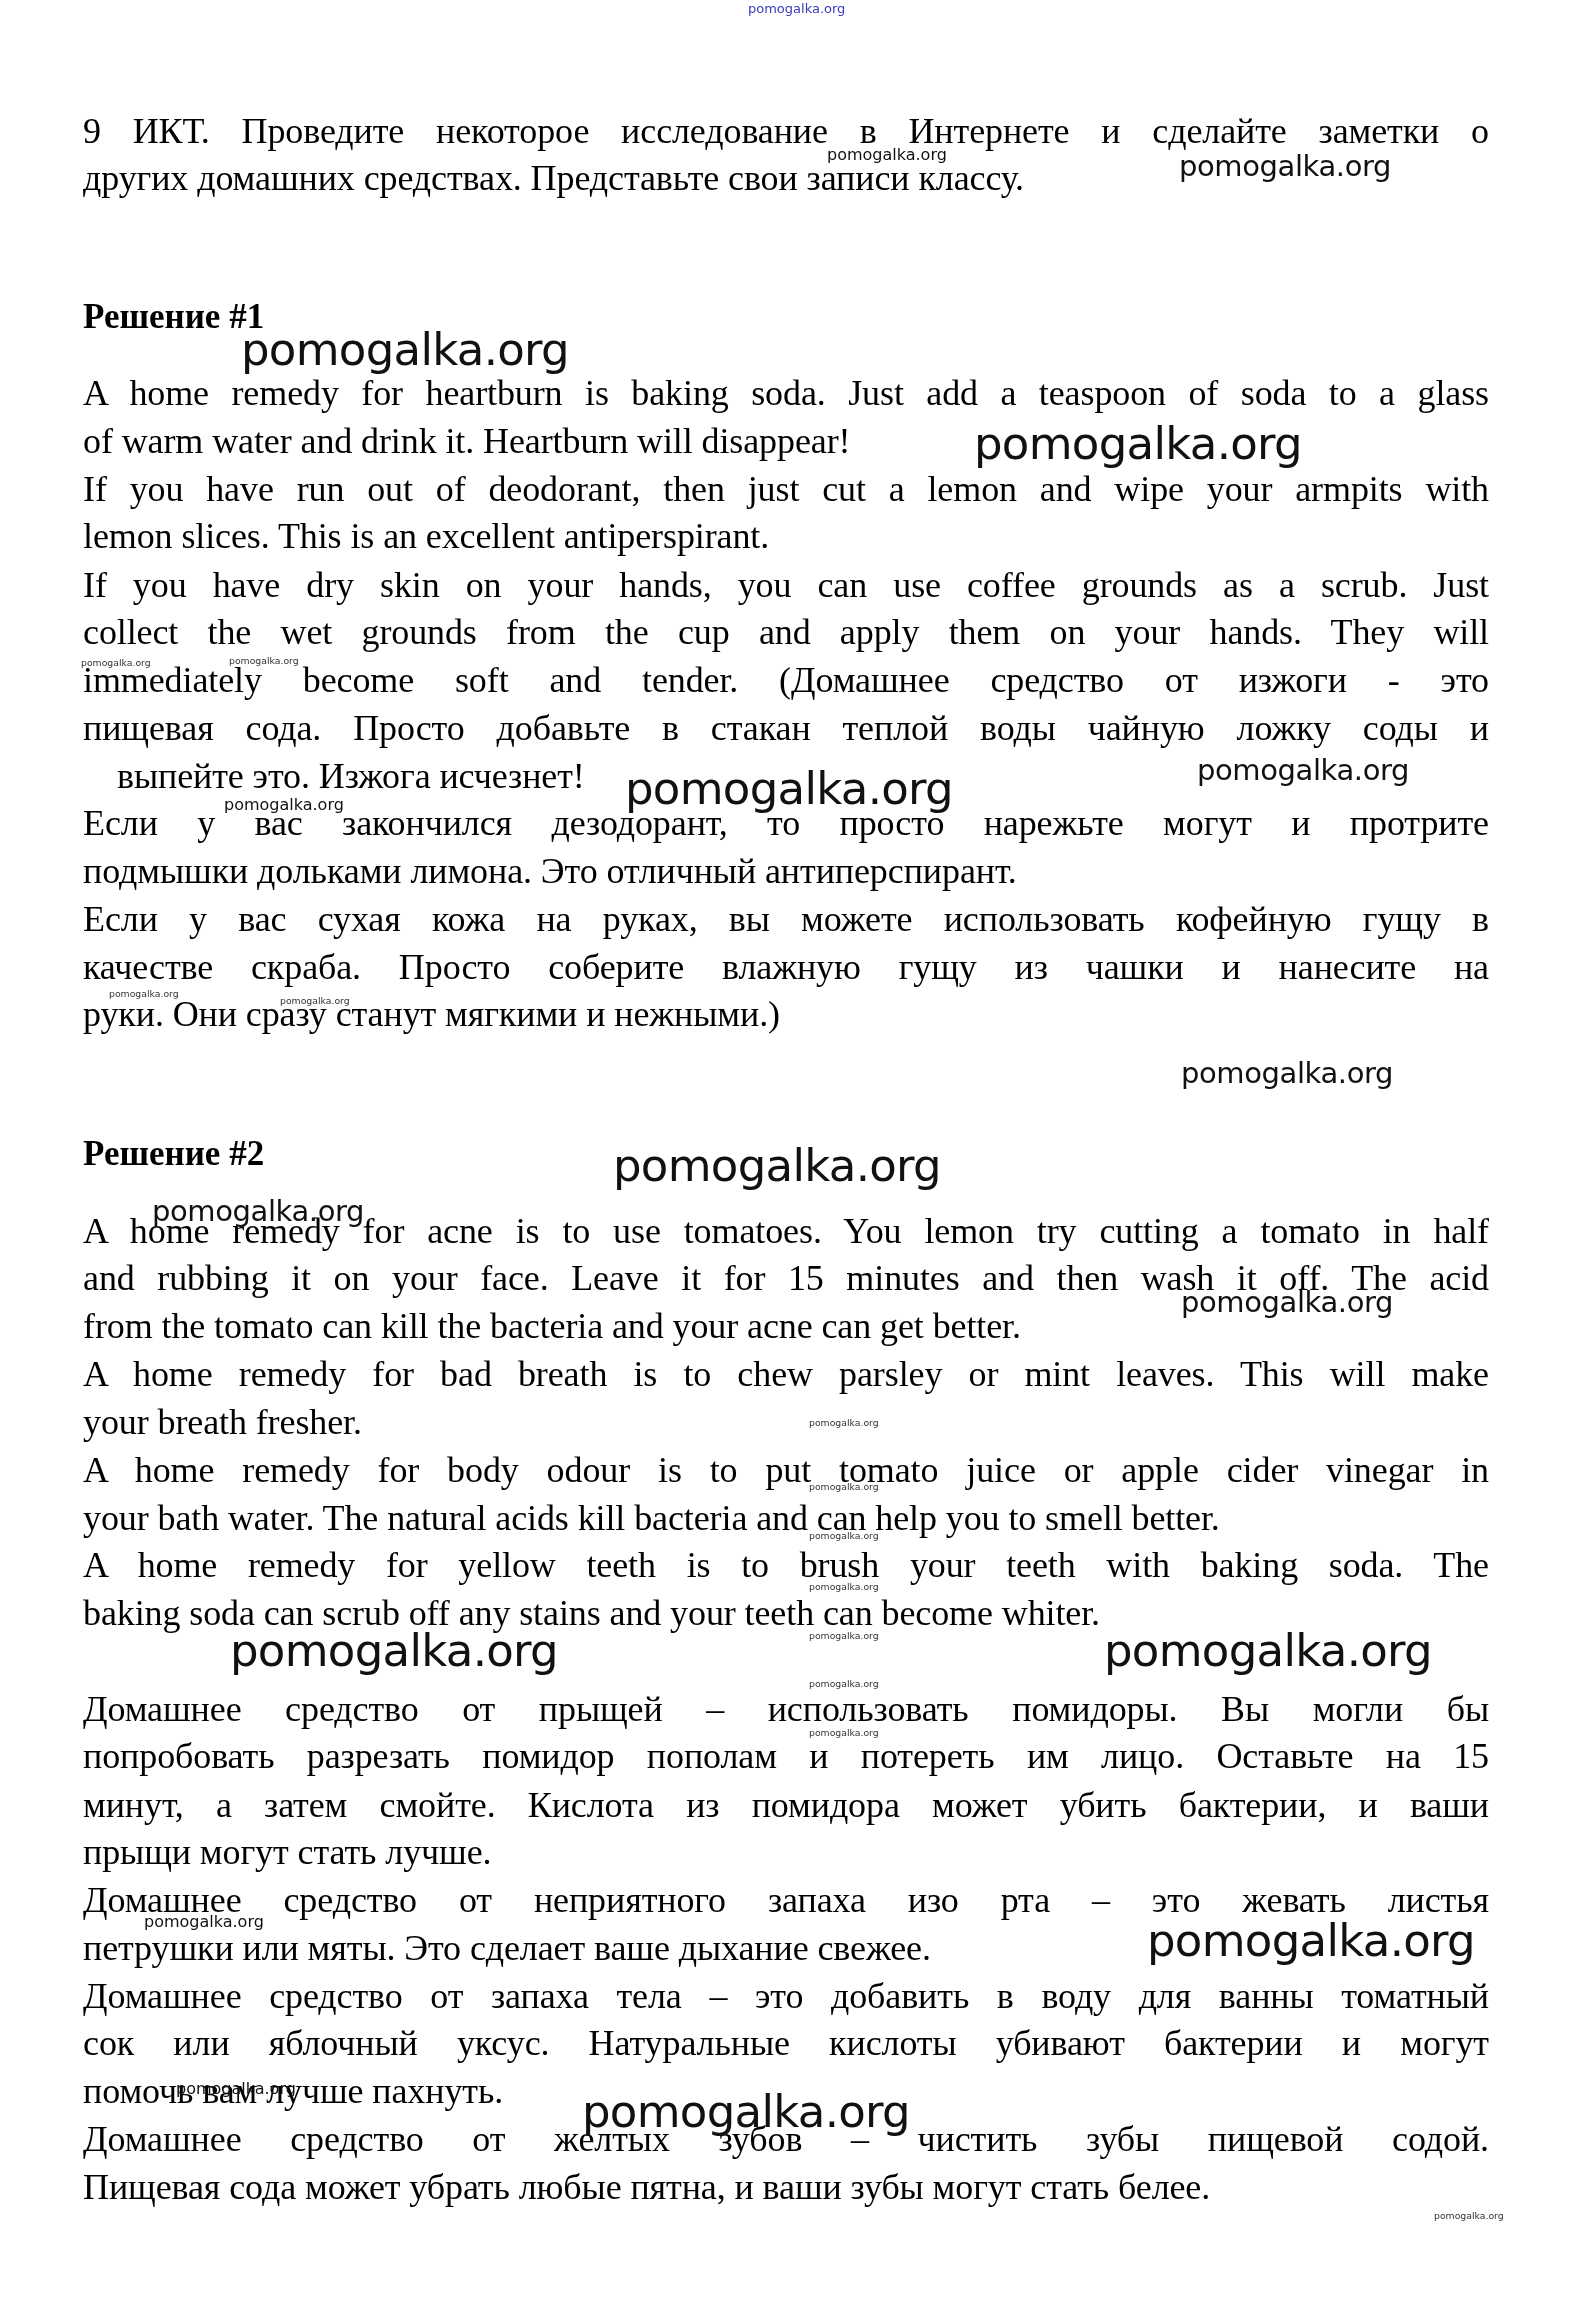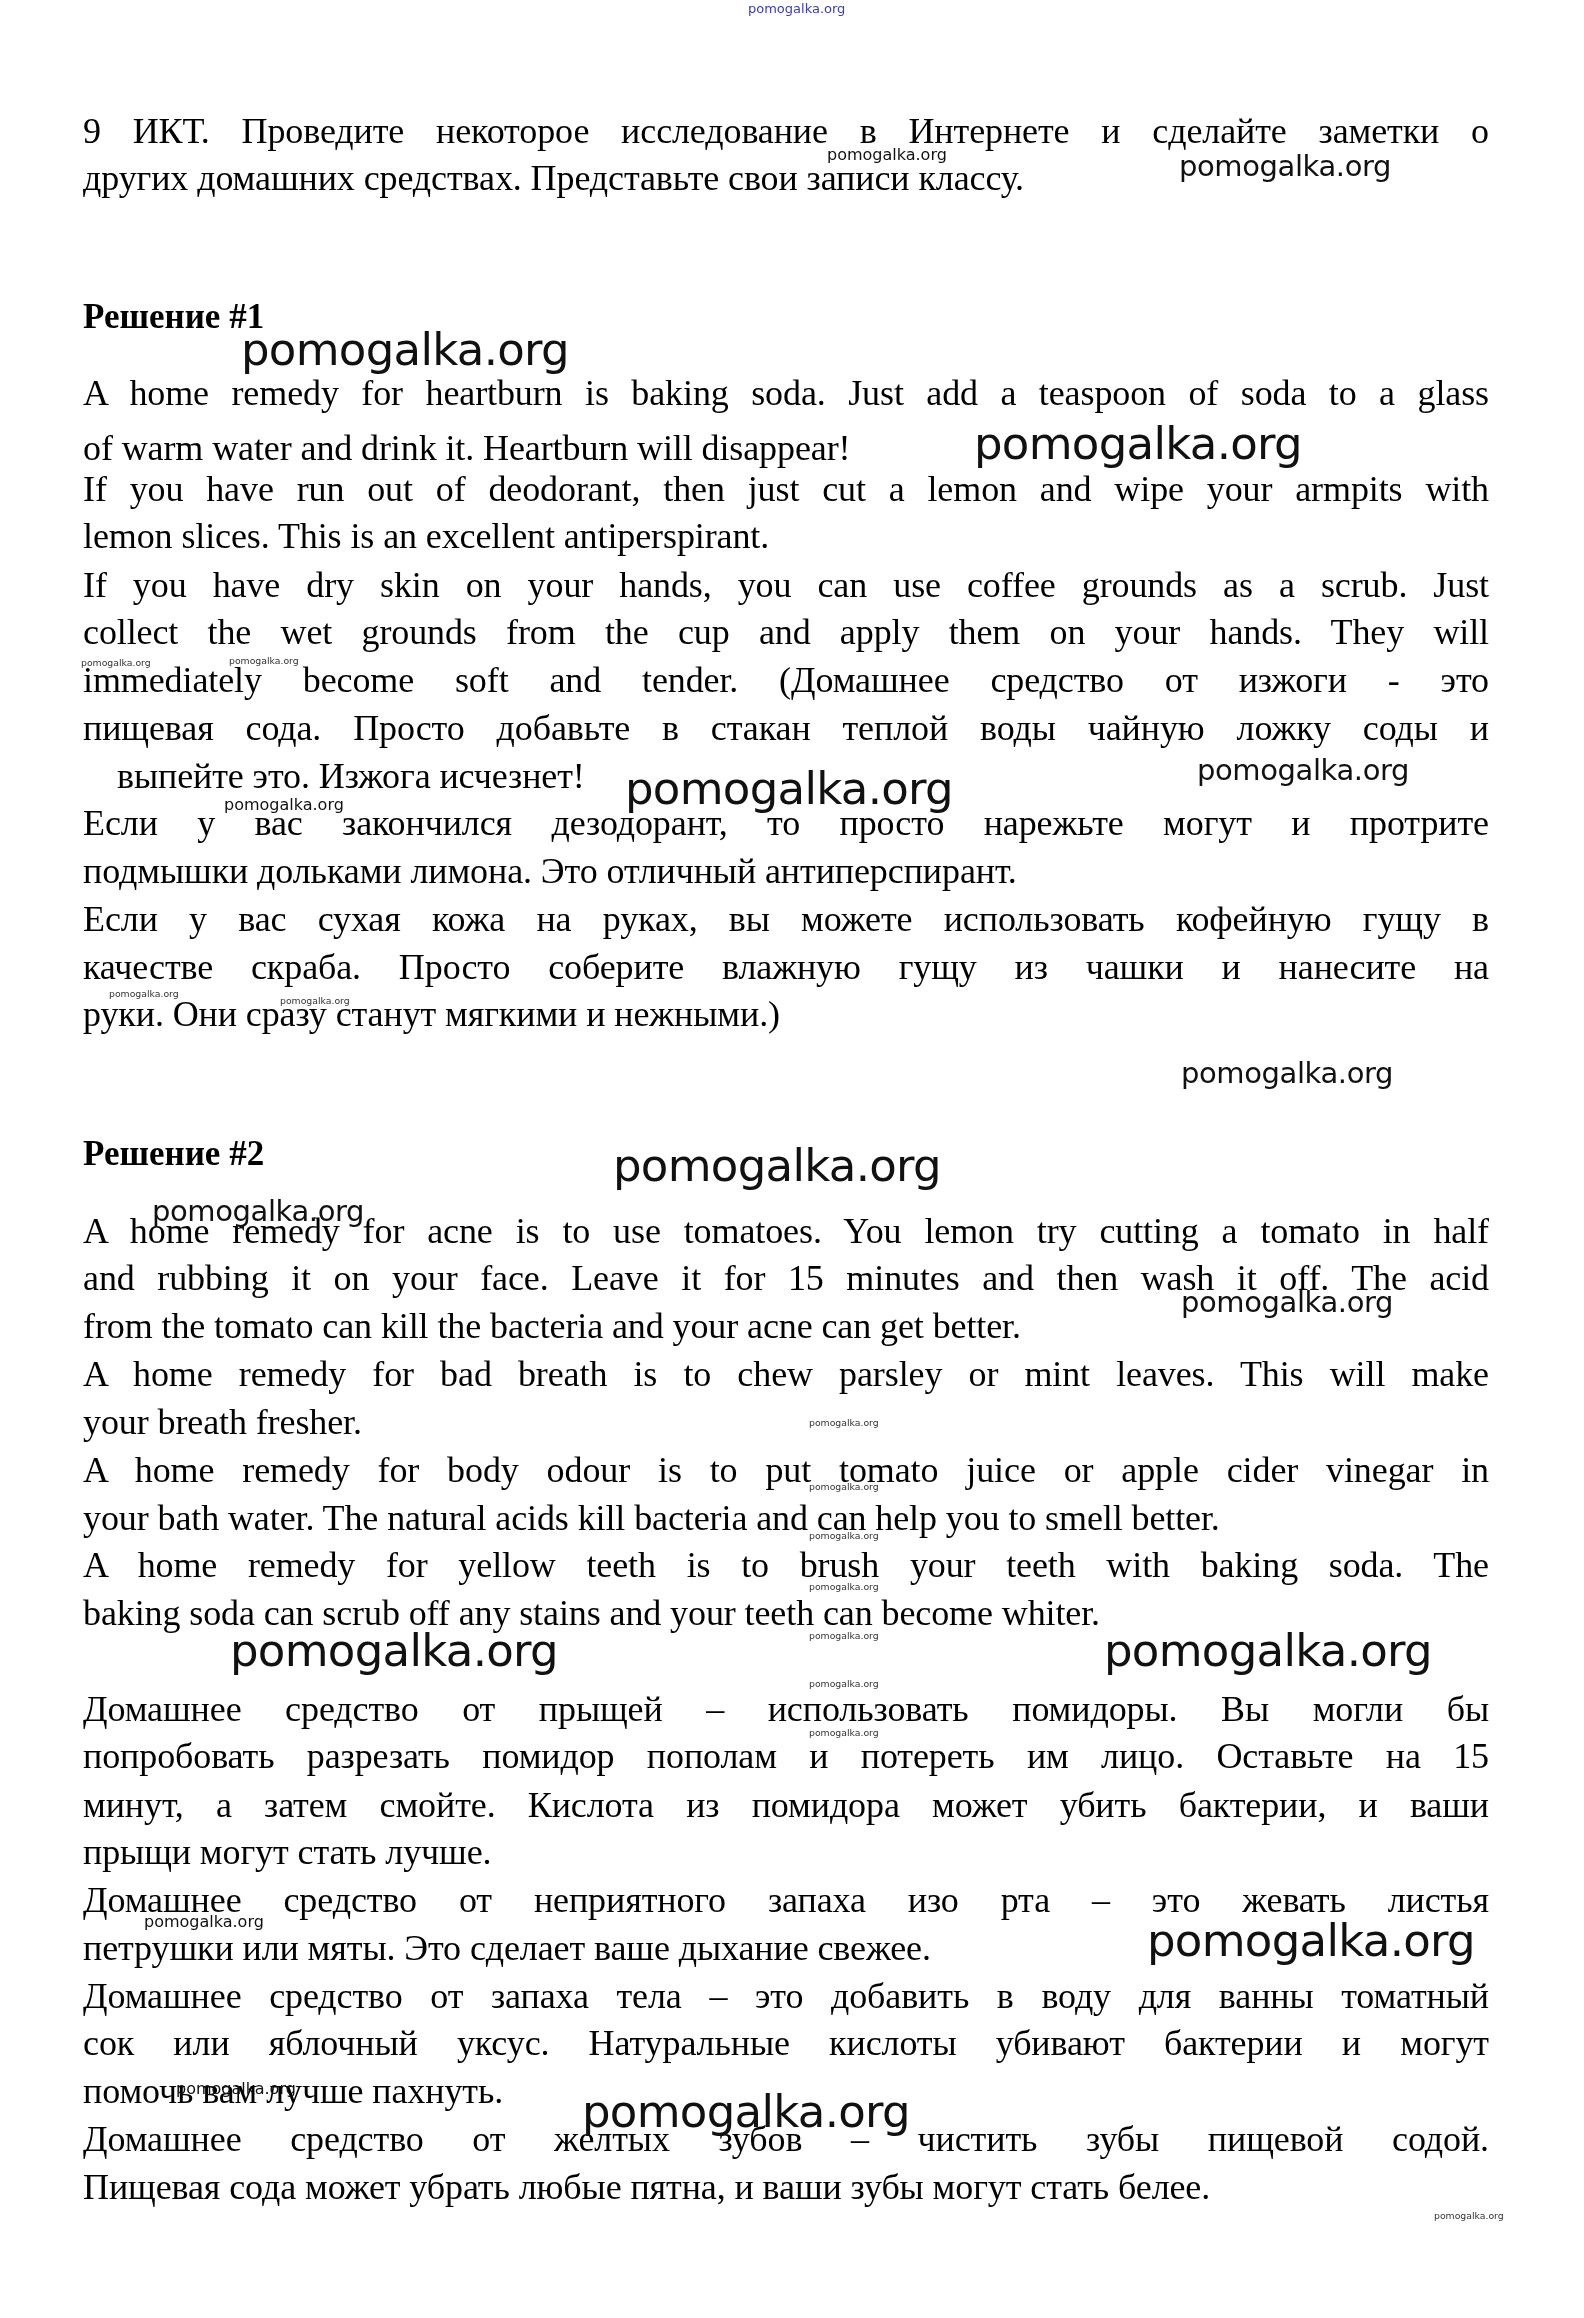--- a/index.html
+++ b/index.html
@@ -36,21 +36,21 @@
   <div class="wm top" style="left:748px; top:2.2px;">pomogalka.org</div>
 
   <div>
     <div class="line" style="top:108px;">9 ИКТ. Проведите некоторое исследование в Интернете и сделайте заметки о</div>
     <div class="line last" style="top:155px;">других домашних средствах. Представьте свои записи классу.</div>
   </div>
 
   <div>
     <div class="heading" style="top:295px;">Решение #1</div>
     <div class="line" style="top:370px;">A home remedy for heartburn is baking soda. Just add a teaspoon of soda to a glass</div>
-    <div class="line last" style="top:418px;margin-top:7px;">of warm water and drink it. Heartburn will disappear!</div>
+    <div class="line last" style="top:418px;">of warm water and drink it. Heartburn will disappear!</div>
     <div class="line" style="top:466px;">If you have run out of deodorant, then just cut a lemon and wipe your armpits with</div>
     <div class="line last" style="top:513px;">lemon slices. This is an excellent antiperspirant.</div>
     <div class="line" style="top:562px;">If you have dry skin on your hands, you can use coffee grounds as a scrub. Just</div>
     <div class="line" style="top:609px;">collect the wet grounds from the cup and apply them on your hands. They will</div>
     <div class="line" style="top:657px;">immediately become soft and tender. (Домашнее средство от изжоги - это</div>
     <div class="line" style="top:705px;">пищевая сода. Просто добавьте в стакан теплой воды чайную ложку соды и</div>
     <div class="line last" style="top:753px;margin-left:34px;">выпейте это. Изжога исчезнет!</div>
     <div class="line" style="top:800px;">Если у вас закончился дезодорант, то просто нарежьте могут и протрите</div>
     <div class="line last" style="top:848px;">подмышки дольками лимона. Это отличный антиперспирант.</div>
     <div class="line" style="top:896px;">Если у вас сухая кожа на руках, вы можете использовать кофейную гущу в</div>

